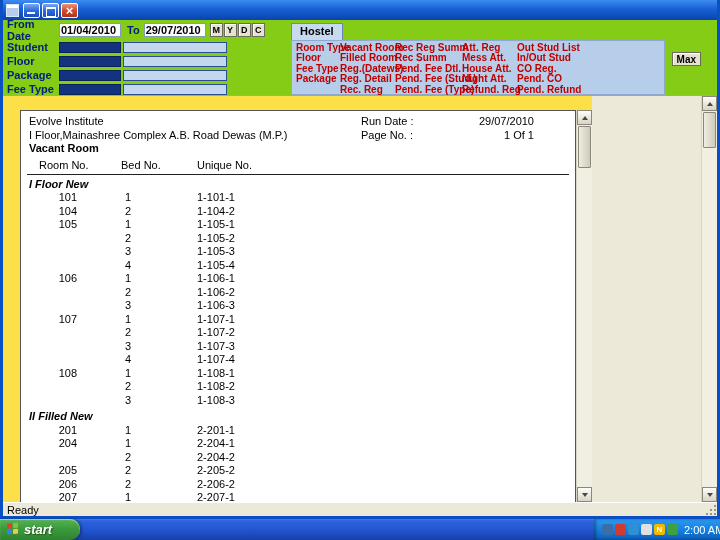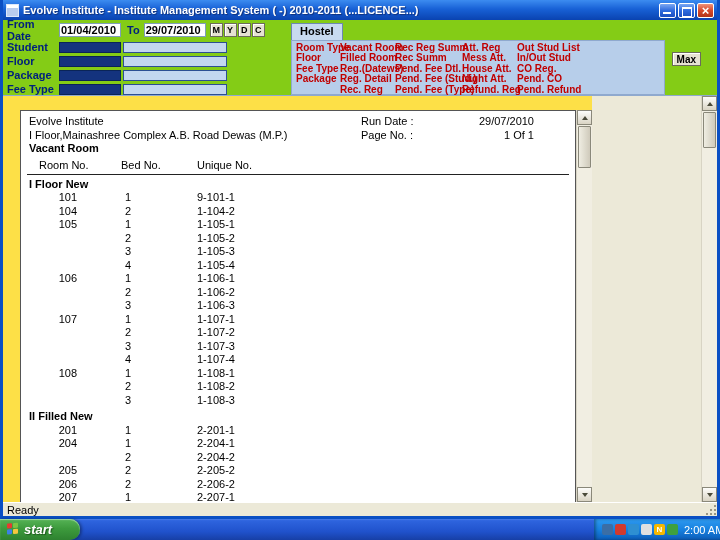--- a/index.html
+++ b/index.html
@@ -64,21 +64,21 @@
           border:1px solid #555; border-bottom:none; padding-top:4px; overflow:hidden;
           font-size:11px; line-height:13.5px; color:#000; }
   .rpt-head-row { display:flex; height:13.5px; padding:0 41px 0 8px; }
   .rh-left { flex:1; white-space:nowrap; }
   .rh-label { width:100px; }
   .rh-val { width:73px; text-align:right; }
   .rpt-title { font-weight:bold; padding-left:8px; height:13.5px; }
   .rpt-colhead { position:relative; height:16px; margin:3px 6px 0 6px; border-bottom:1px solid #222; }
   .rpt-colhead span { position:absolute; top:0; }
   .ch-room { left:12px; } .ch-bed { left:94px; } .ch-unique { left:170px; }
-  .rpt-section { font-weight:bold; padding-left:8px; height:13.5px; margin-top:3px; }
+  .rpt-section { font-weight:bold; padding-left:8px; height:13.5px; margin-top:3px;font-style:italic; }
   .rpt-row { position:relative; height:13.5px; }
   .c-room { position:absolute; left:20px; width:36px; text-align:right; }
   .c-bed { position:absolute; left:104px; }
   .c-unique { position:absolute; left:176px; }
 
   .beige-panel { position:absolute; left:589px; top:0; bottom:0; width:109px; background:#ECE9D8; }
 
   
   .scrollbar { position:absolute; width:16px; background:#F1EEE2; border-left:1px solid #D8D4C4; }
   .page-sb { left:573px; top:14px; bottom:0; }
@@ -122,21 +122,20 @@
              justify-content:center; font-size:8px; font-weight:bold; color:#fff; line-height:11px; }
   .tray-time { color:#fff; font-size:11px; margin-left:4px; white-space:nowrap; }
 </style>
 </head>
 <body>
 
 <div class="window">
 
   <div class="titlebar">
     <div class="title-icon"></div>
-    <div class="title-text">Evolve Institute - Institute Management System ( -) 2010-2011 (...LICENCE...)</div>
     <div class="win-btns">
       <div class="win-btn glyph-min"></div>
       <div class="win-btn glyph-max"></div>
       <div class="win-btn close glyph-close"></div>
     </div>
   </div>
 
   <div class="band">
     <div class="date-row">
       <span class="nv lbl-fd">From Date</span>
@@ -240,21 +239,21 @@
       <div class="rpt-colhead">
         <span class="ch-room">Room No.</span>
         <span class="ch-bed">Bed No.</span>
         <span class="ch-unique">Unique No.</span>
       </div>
       <div class="rpt-body">
           <div class="rpt-section">I Floor New</div>
           <div class="rpt-row">
             <span class="c-room">101</span>
             <span class="c-bed">1</span>
-            <span class="c-unique">9-101-1</span>
+            <span class="c-unique">1-101-1</span>
           </div>
           <div class="rpt-row">
             <span class="c-room">104</span>
             <span class="c-bed">2</span>
             <span class="c-unique">1-104-2</span>
           </div>
           <div class="rpt-row">
             <span class="c-room">105</span>
             <span class="c-bed">1</span>
             <span class="c-unique">1-105-1</span>

